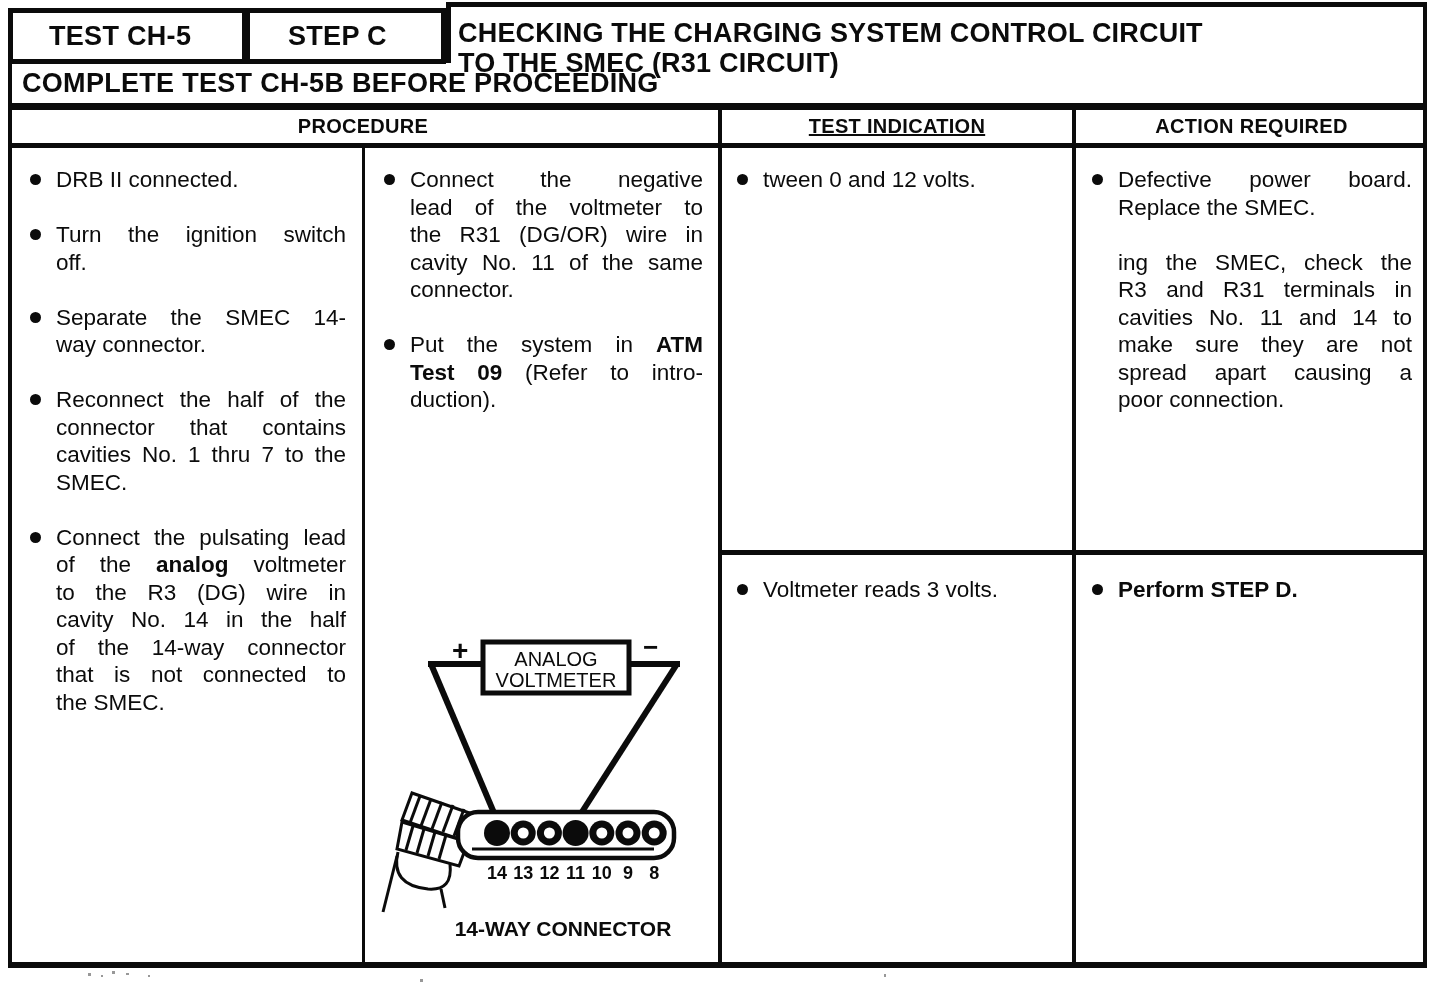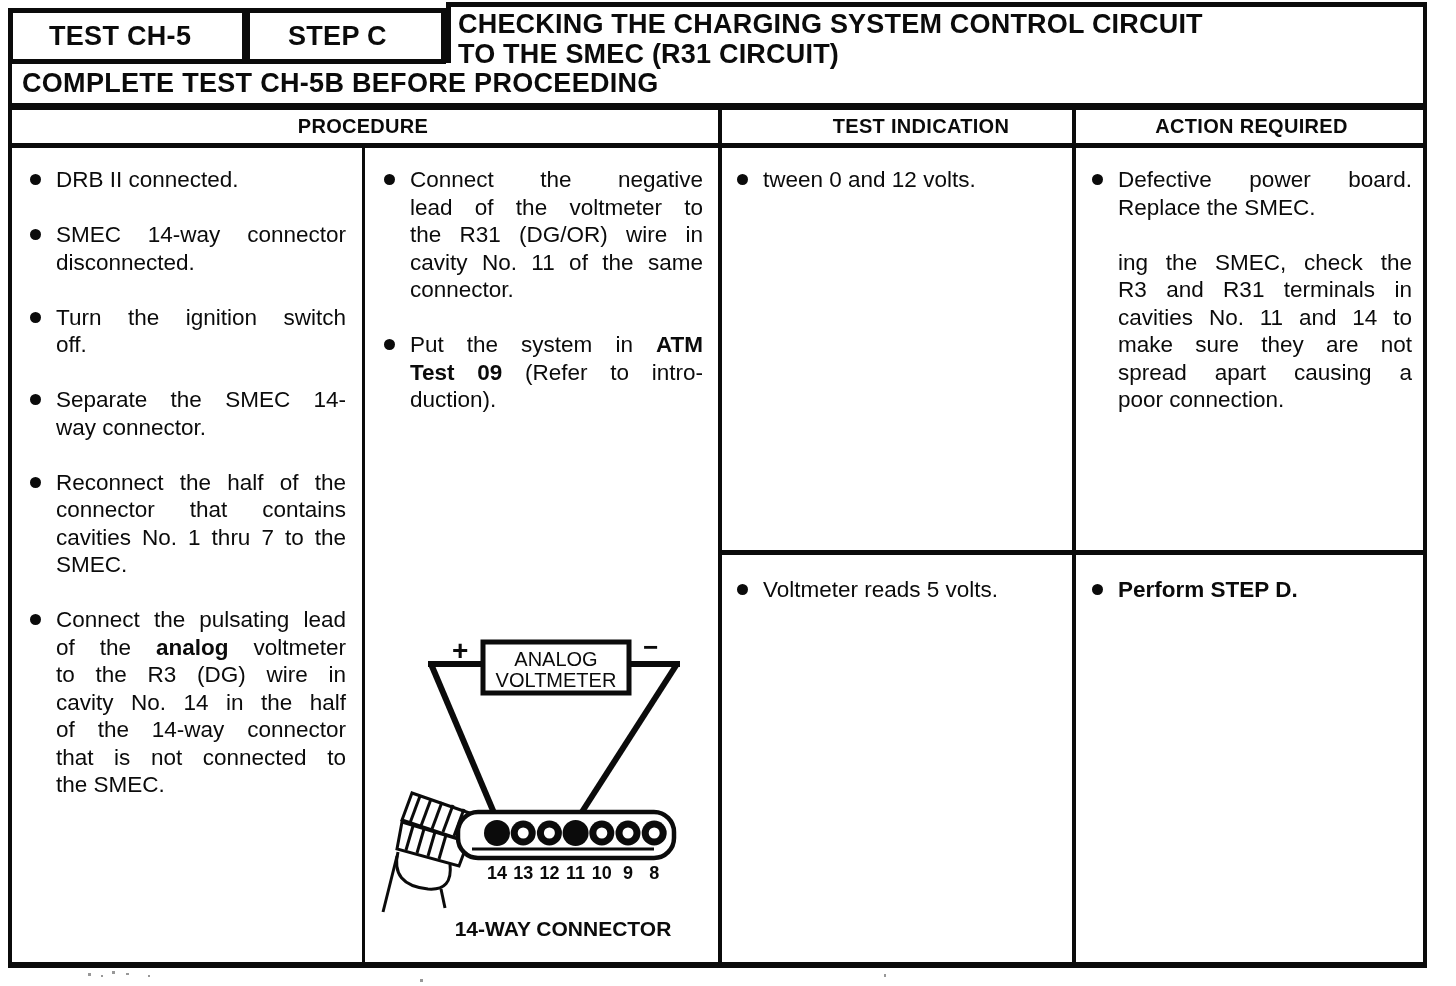--- a/index.html
+++ b/index.html
@@ -38,42 +38,35 @@
   <div class="line" style="left:718px;top:107px;width:4px;height:855px;"></div>
   <div class="line" style="left:1072px;top:107px;width:4px;height:855px;"></div>
   <div class="line" style="left:718px;top:550px;width:709px;height:5px;"></div>
 
   <div class="cellbox" style="left:8px;top:8px;width:239px;height:56px;padding-left:36px;">
     <span>TEST CH-5</span>
   </div>
   <div class="cellbox" style="left:245px;top:8px;width:201px;height:56px;padding-left:38px;">
     <span>STEP C</span>
   </div>
-  <div class="titleblock" style="left:458px;top:9px;width:960px;">
+  <div class="titleblock" style="left:458px;top:18px;width:960px;">
     <div>CHECKING THE CHARGING SYSTEM CONTROL CIRCUIT</div>
     <div>TO THE SMEC (R31 CIRCUIT)</div>
   </div>
   <div class="banner" style="left:22px;top:68px;">COMPLETE TEST CH-5B BEFORE PROCEEDING</div>
 
   <div class="colhead" style="left:8px;top:115px;width:710px;">PROCEDURE</div>
-  <div class="colhead" style="left:746px;top:115px;width:350px;">TEST INDICATION</div>
+  <div class="colhead" style="left:722px;top:115px;width:350px;text-decoration:underline;">TEST INDICATION</div>
   <div class="colhead" style="left:1076px;top:115px;width:351px;">ACTION REQUIRED</div>
 
   <div class="textcol" style="left:56px;top:166px;width:290px;">
     <div class="item">
         <span class="bullet"></span>
         <div>
           <div class="ln"><span>DRB II connected.</span></div>
-        </div>
-      </div>
-    <div class="item">
-        <span class="bullet"></span>
-        <div>
-          <div class="ln j"><span>SMEC 14-way connector</span></div>
-          <div class="ln"><span>disconnected.</span></div>
         </div>
       </div>
     <div class="item">
         <span class="bullet"></span>
         <div>
           <div class="ln j"><span>Turn the ignition switch</span></div>
           <div class="ln"><span>off.</span></div>
         </div>
       </div>
     <div class="item">
@@ -132,21 +125,21 @@
         <span class="bullet"></span>
         <div>
           <div class="ln"><span>tween 0 and 12 volts.</span></div>
         </div>
       </div>
   </div>
   <div class="textcol" style="left:763px;top:576px;width:291px;">
     <div class="item">
         <span class="bullet"></span>
         <div>
-          <div class="ln"><span>Voltmeter reads 5 volts.</span></div>
+          <div class="ln"><span>Voltmeter reads 3 volts.</span></div>
         </div>
       </div>
   </div>
 
   <div class="textcol" style="left:1118px;top:166px;width:294px;">
     <div class="item">
       <span class="bullet"></span>
       <div class="para">
           <div class="ln j"><span>Defective power board.</span></div>
           <div class="ln"><span>Replace the SMEC.</span></div>

